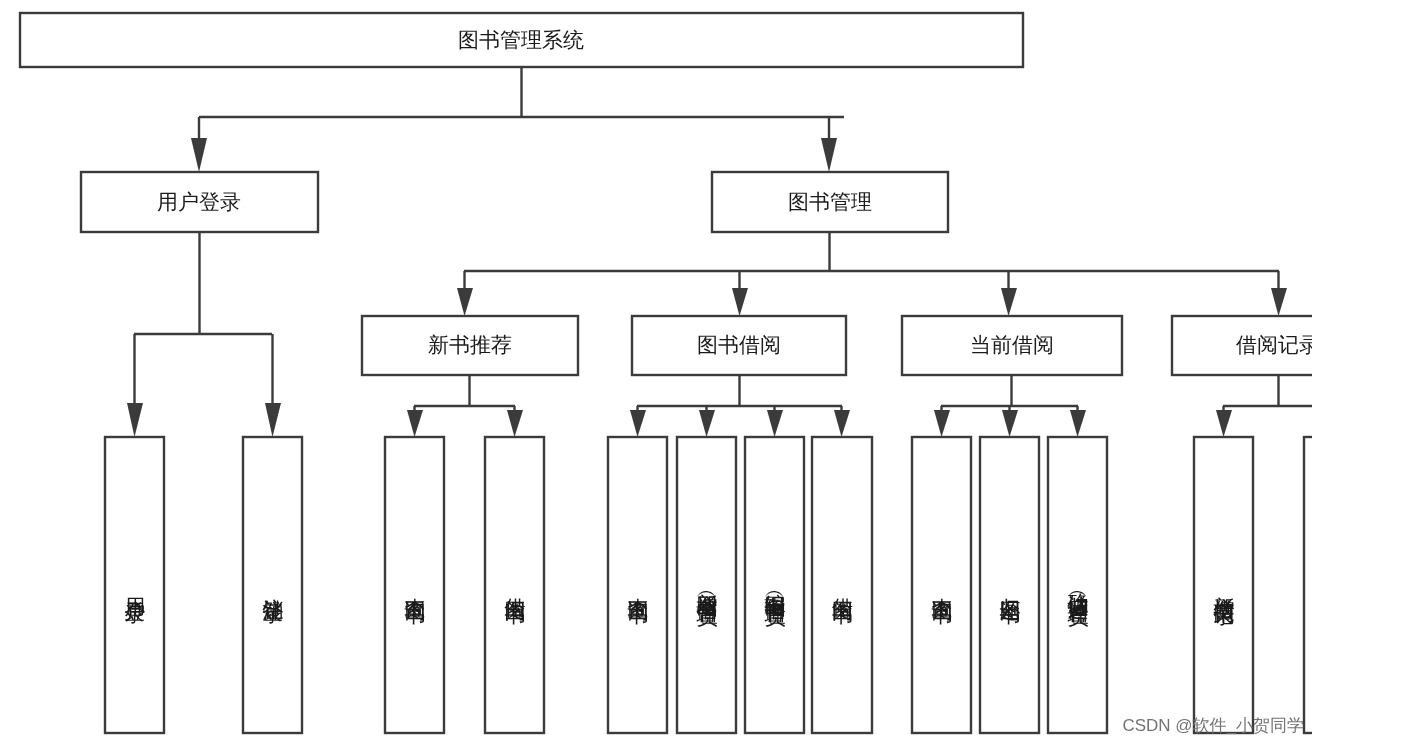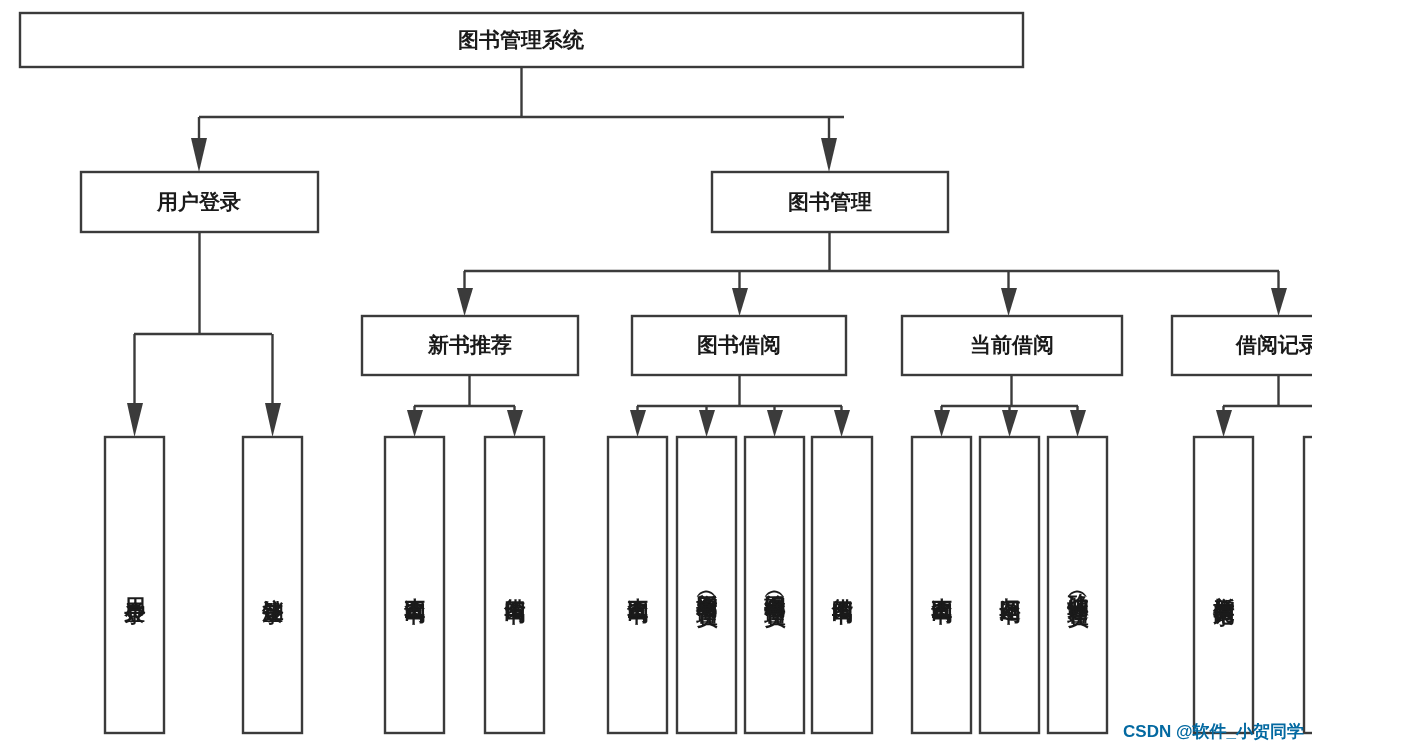--- a/index.html
+++ b/index.html
@@ -9,21 +9,20 @@
   }
   body {
     font-family: "Liberation Sans", "DejaVu Sans", sans-serif;
   }
   #diagram-root {
     position: relative;
     width: 1312px;
     height: 747px;
     background: #ffffff;
     overflow: hidden;
-    font-weight: bold;
   }
   svg.diagram-canvas {
     position: absolute;
     left: 0;
     top: 0;
     width: 1405px;
     height: 747px;
   }
   .node-box {
     fill: #ffffff;
@@ -59,24 +58,24 @@
     letter-spacing: 2px;
     text-align: center;
     display: flex;
     align-items: center;
     justify-content: center;
     pointer-events: none;
   }
   .watermark {
     position: absolute;
     right: 8px;
-    bottom: 4px;
+    bottom: 10px;
     font-family: "Liberation Sans", "DejaVu Sans", sans-serif;
     font-size: 17px;
-    color: #0369a1;
+    color: #737373;
     white-space: nowrap;
   }
 </style>
 </head>
 <body>
 
 <div id="diagram-root">
 
   <svg class="diagram-canvas" viewBox="0 0 1405 747">
 

